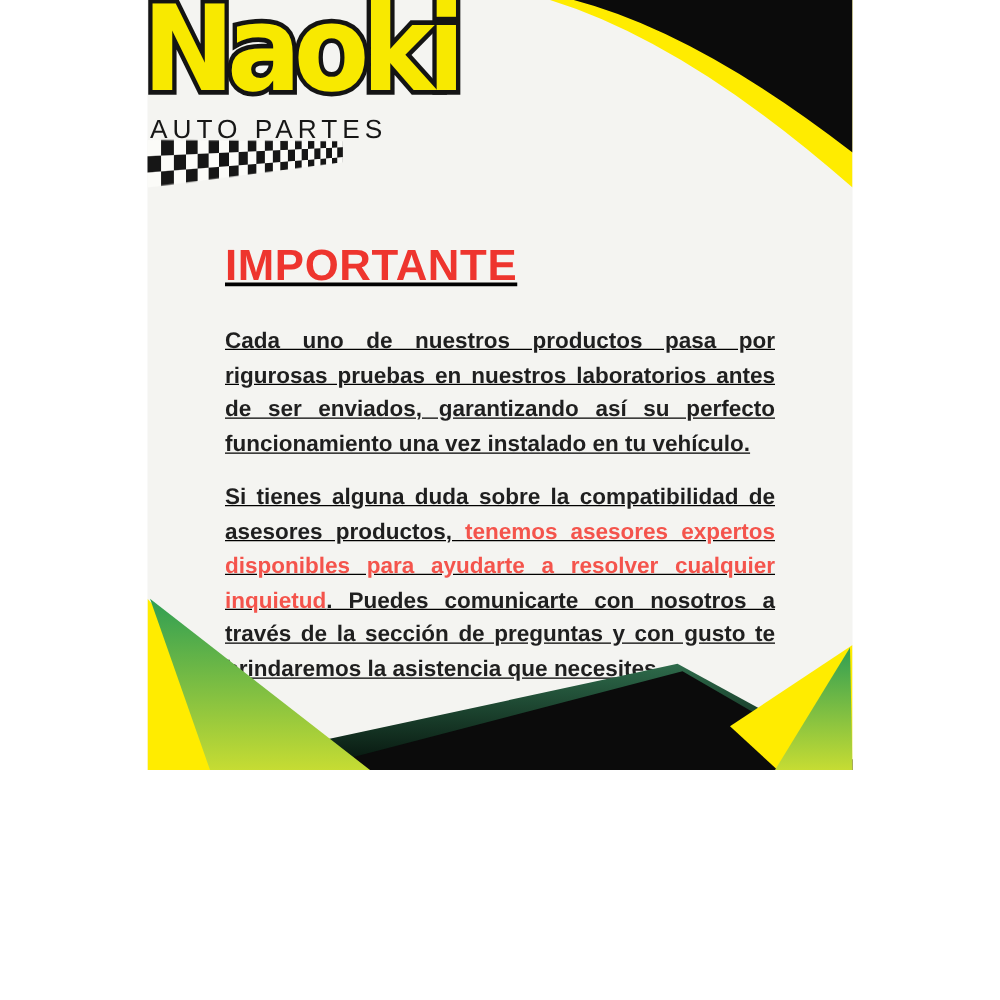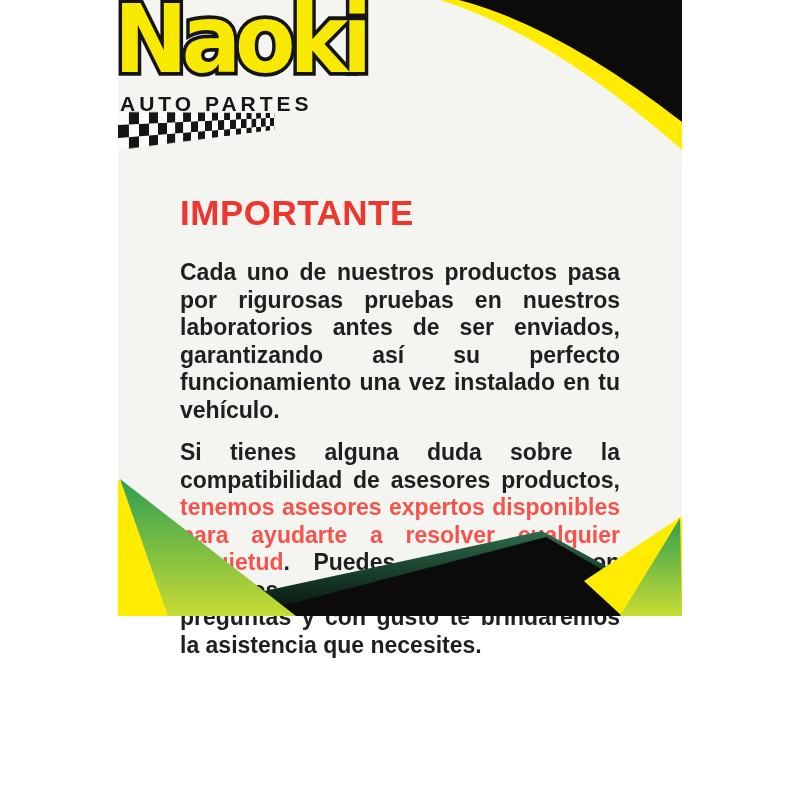--- a/index.html
+++ b/index.html
@@ -36,21 +36,21 @@
     font-size:88px; line-height:1.1;
     letter-spacing:-6px;
     color:var(--logo_yellow, #f8e900);
     -webkit-text-stroke:7px #141414;
     paint-order:stroke fill;
     transform:scaleY(1.08);
     transform-origin:left top;
   }
   .brand-sub {
     position:absolute; top:92px; left:2px;
-    font-size:21px; font-weight:700;
+    font-size:21px; font-weight:400;
     letter-spacing:4px;
     color:#161616;
   }
   .flag {
     position:absolute; top:112px; left:0;
     width:300px; height:38px;
     background:repeating-conic-gradient(#161616 0% 25%, #fbfbf8 0% 50%);
     background-size:26px 26px;
     transform:perspective(240px) rotateY(31deg) skewY(-3deg);
     transform-origin:left center;
@@ -59,30 +59,30 @@
   .brand-tagline {
     position:absolute; top:149px; left:2px;
     font-size:15px; font-weight:700;
     letter-spacing:0.2px;
     white-space:pre;
     color:var(--tagline_red, #e9352c);
   }
 
   
   .content {
-    position:absolute; top:193px; left:62px; width:440px;
+    position:absolute; top:193px; left:62px; width:440px;text-decoration:underline;
   }
   .content h1 {
     font-size:35px; font-weight:800;
     letter-spacing:0.5px;
     color:var(--heading_red, #ee352e);
     margin-bottom:26px;
   }
   .content p {
-    font-size:23px; font-weight:700;
+    font-size:18px; font-weight:700;
     line-height:27.5px;
     text-align:justify;
     color:var(--body_black, #1f1f1f);
     margin-bottom:15px;
   }
   .content .hl { color:var(--highlight_red, #f4544c); }
 </style>
 </head>
 <body>
 

